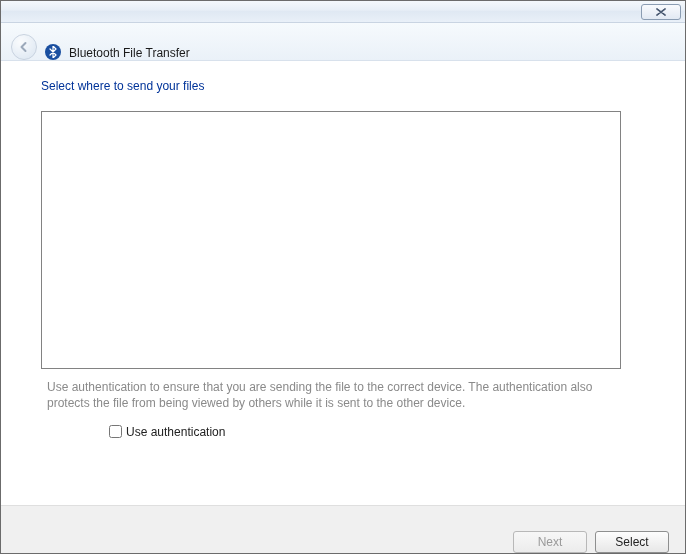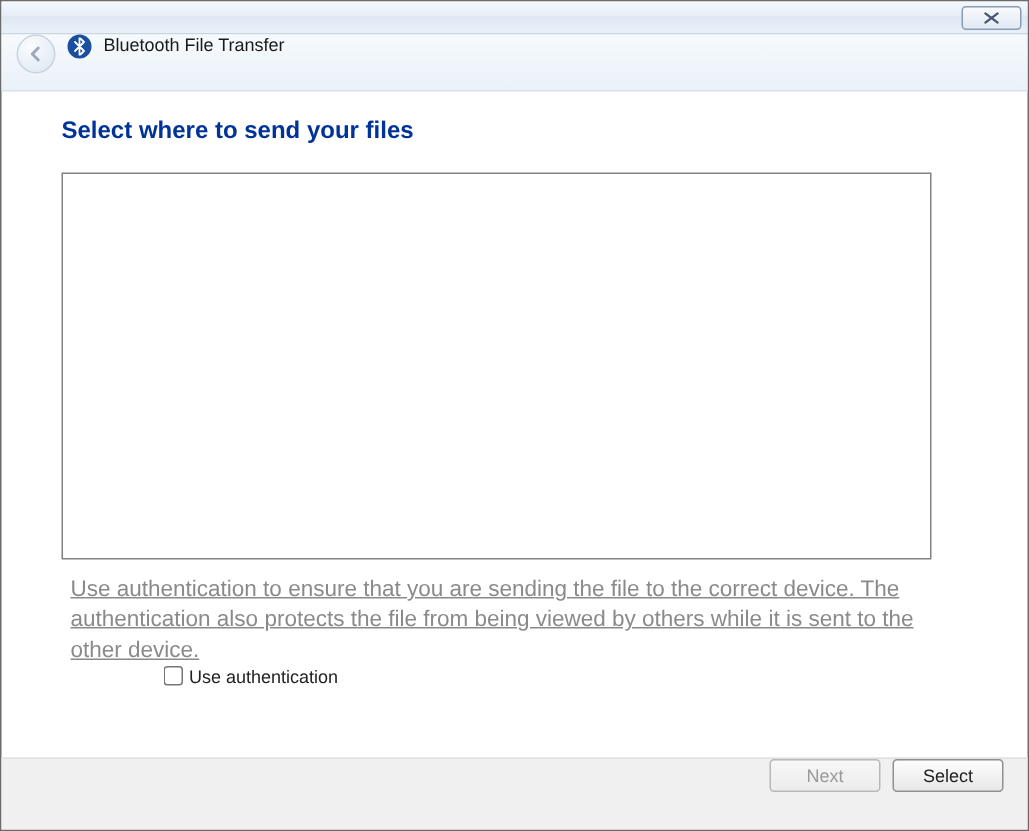--- a/index.html
+++ b/index.html
@@ -35,21 +35,21 @@
     background: linear-gradient(to bottom, #f8fafd, #e2e9f3);
     display: flex; align-items: center; justify-content: center;
     cursor: pointer;
   }
   .close-btn svg { width: 12px; height: 8px; }
   .header {
     height: 38px;
     background: linear-gradient(to bottom, #f6fafd 0%, #eaf1f8 100%);
     border-bottom: 1px solid #d8e1ec;
     display: flex;
-    align-items: flex-start;
+    align-items: flex-end;
     padding-left: 10px;
     gap: 8px;
   }
   .back-btn {
     width: 26px; height: 26px;
     border: 1px solid #b8c4d4;
     border-radius: 50%;
     background: radial-gradient(circle at 35% 30%, #ffffff, #e4ecf5 60%, #d5e0ec);
     display: flex; align-items: center; justify-content: center;
     cursor: default;
@@ -67,57 +67,56 @@
     color: #1a1a1a;
     font-size: 12px;
   }
   .content {
     flex: 1;
     padding: 18px 40px 0 40px;
     position: relative;
   }
   .heading {
     color: #003399;
-    font-size: 16px;
-    font-weight: 700;
+    font-size: 12px;
+    font-weight: 400;
     margin-bottom: 18px;
   }
   .device-list {
     width: 580px;
     height: 258px;
     border: 1px solid #828282;
     background: #fff;
     margin-bottom: 10px;
   }
   .desc {
     color: #8a8a8a;
-    font-size: 15px;
+    font-size: 12px;
     line-height: 1.35;
     width: 570px;
-    margin: 0 0 0 6px;
-    text-decoration: underline;
+    margin: 0 0 14px 6px;
   }
   .checkbox-row {
     margin-left: 68px;
     display: flex;
     align-items: flex-start;
     gap: 4px;
     color: #222;
     font-size: 12px;
   }
   .checkbox-row input[type=checkbox] {
     width: 13px; height: 13px;
     margin: 0;
   }
   .footer {
     height: 48px;
     border-top: 1px solid #dfdfdf;
     background: #f0f0f0;
     display: flex;
-    align-items: flex-start;
+    align-items: flex-end;
     justify-content: flex-end;
     padding-right: 16px;
     gap: 8px;
   }
   .btn {
     min-width: 74px;
     height: 22px;
     border: 1px solid #8e8f8f;
     border-radius: 3px;
     background: linear-gradient(to bottom, #fdfdfd, #e7e7e7);

